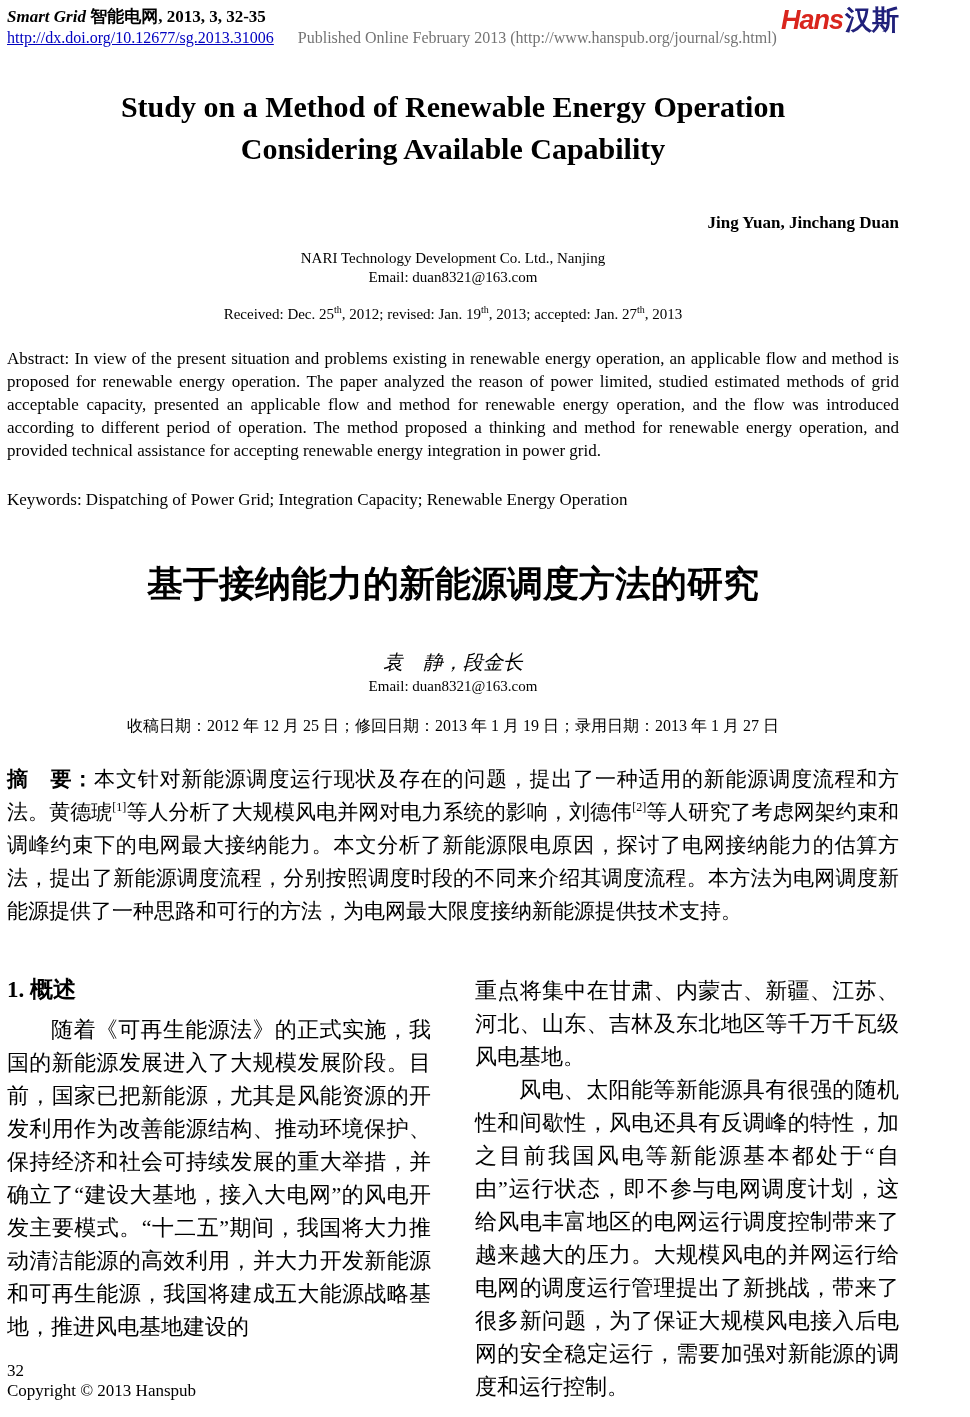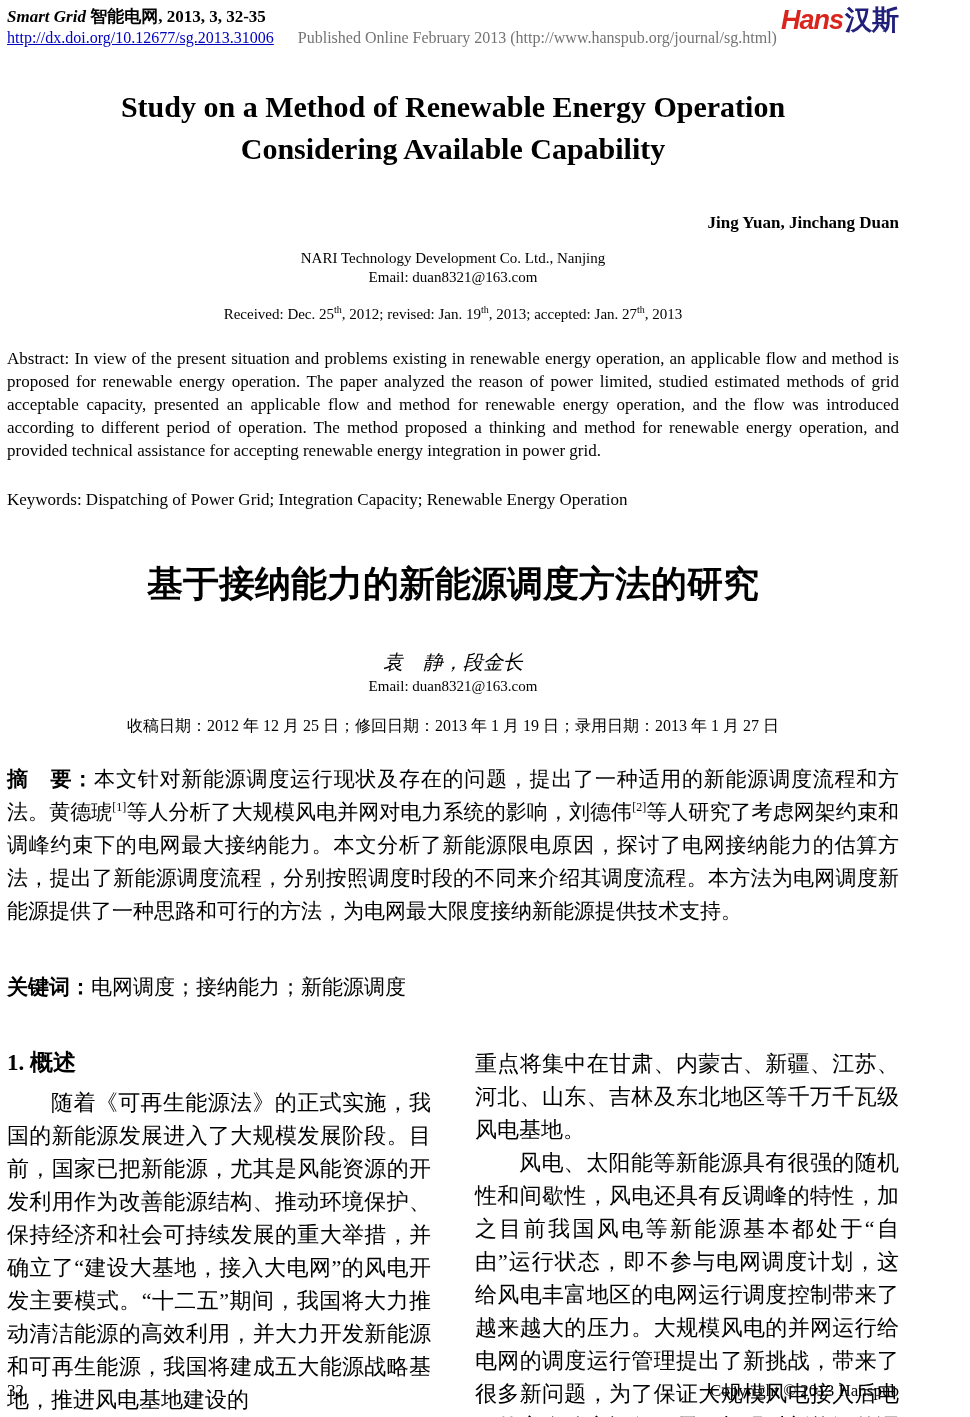--- a/index.html
+++ b/index.html
@@ -40,21 +40,21 @@
   .keywords-cn { margin-top: 45px; font-size: 21px; }
 
   
   .columns { display: flex; gap: 44px; margin-top: 46px; }
   .col { width: 456px; }
   .sec-heading { font-size: 23px; font-weight: bold; margin-bottom: 8px; }
   .body-para { font-size: 22px; line-height: 33px; text-align: justify; }
   .indent { text-indent: 2em; }
 
   
-  .footer { position: absolute; left: 7px; right: 7px; bottom: 16px; display: flex; justify-content: space-between; font-size: 17px; }
+  .footer { position: absolute; left: 7px; right: 7px; bottom: 16px; display: flex; font-size: 17px; flex-direction: column; }
 </style>
 </head>
 <body>
 
 <div class="page">
 
   <div class="header">
     <div class="header-left">
       <div class="journal-line">
         <span class="j-name">Smart Grid</span><span>  智能电网, 2013, 3, 32-35</span>
@@ -91,23 +91,20 @@
 
   <div class="title-cn">基于接纳能力的新能源调度方法的研究</div>
   <div class="authors-cn">袁　静，段金长</div>
   <div class="email-cn">Email: duan8321@163.com</div>
   <div class="dates-cn">收稿日期：2012 年 12 月 25 日；修回日期：2013 年 1 月 19 日；录用日期：2013 年 1 月 27 日</div>
 
   <p class="abstract-cn">
     <b>摘　要：</b><span>本文针对新能源调度运行现状及存在的问题，提出了一种适用的新能源调度流程和方法。黄德琥</span><sup>[1]</sup><span>等人分析了大规模风电并网对电力系统的影响，刘德伟</span><sup>[2]</sup><span>等人研究了考虑网架约束和调峰约束下的电网最大接纳能力。本文分析了新能源限电原因，探讨了电网接纳能力的估算方法，提出了新能源调度流程，分别按照调度时段的不同来介绍其调度流程。本方法为电网调度新能源提供了一种思路和可行的方法，为电网最大限度接纳新能源提供技术支持。</span>
   </p>
 
-  <p class="keywords-cn">
-    <b>关键词：</b><span>电网调度；接纳能力；新能源调度</span>
-  </p>
 
   <div class="columns">
     <div class="col">
       <div class="sec-heading">1. 概述</div>
       <p class="body-para indent">随着《可再生能源法》的正式实施，我国的新能源发展进入了大规模发展阶段。目前，国家已把新能源，尤其是风能资源的开发利用作为改善能源结构、推动环境保护、保持经济和社会可持续发展的重大举措，并确立了“建设大基地，接入大电网”的风电开发主要模式。“十二五”期间，我国将大力推动清洁能源的高效利用，并大力开发新能源和可再生能源，我国将建成五大能源战略基地，推进风电基地建设的</p>
     </div>
     <div class="col">
       <p class="body-para">重点将集中在甘肃、内蒙古、新疆、江苏、河北、山东、吉林及东北地区等千万千瓦级风电基地。</p>
       <p class="body-para indent">风电、太阳能等新能源具有很强的随机性和间歇性，风电还具有反调峰的特性，加之目前我国风电等新能源基本都处于“自由”运行状态，即不参与电网调度计划，这给风电丰富地区的电网运行调度控制带来了越来越大的压力。大规模风电的并网运行给电网的调度运行管理提出了新挑战，带来了很多新问题，为了保证大规模风电接入后电网的安全稳定运行，需要加强对新能源的调度和运行控制。</p>
     </div>

